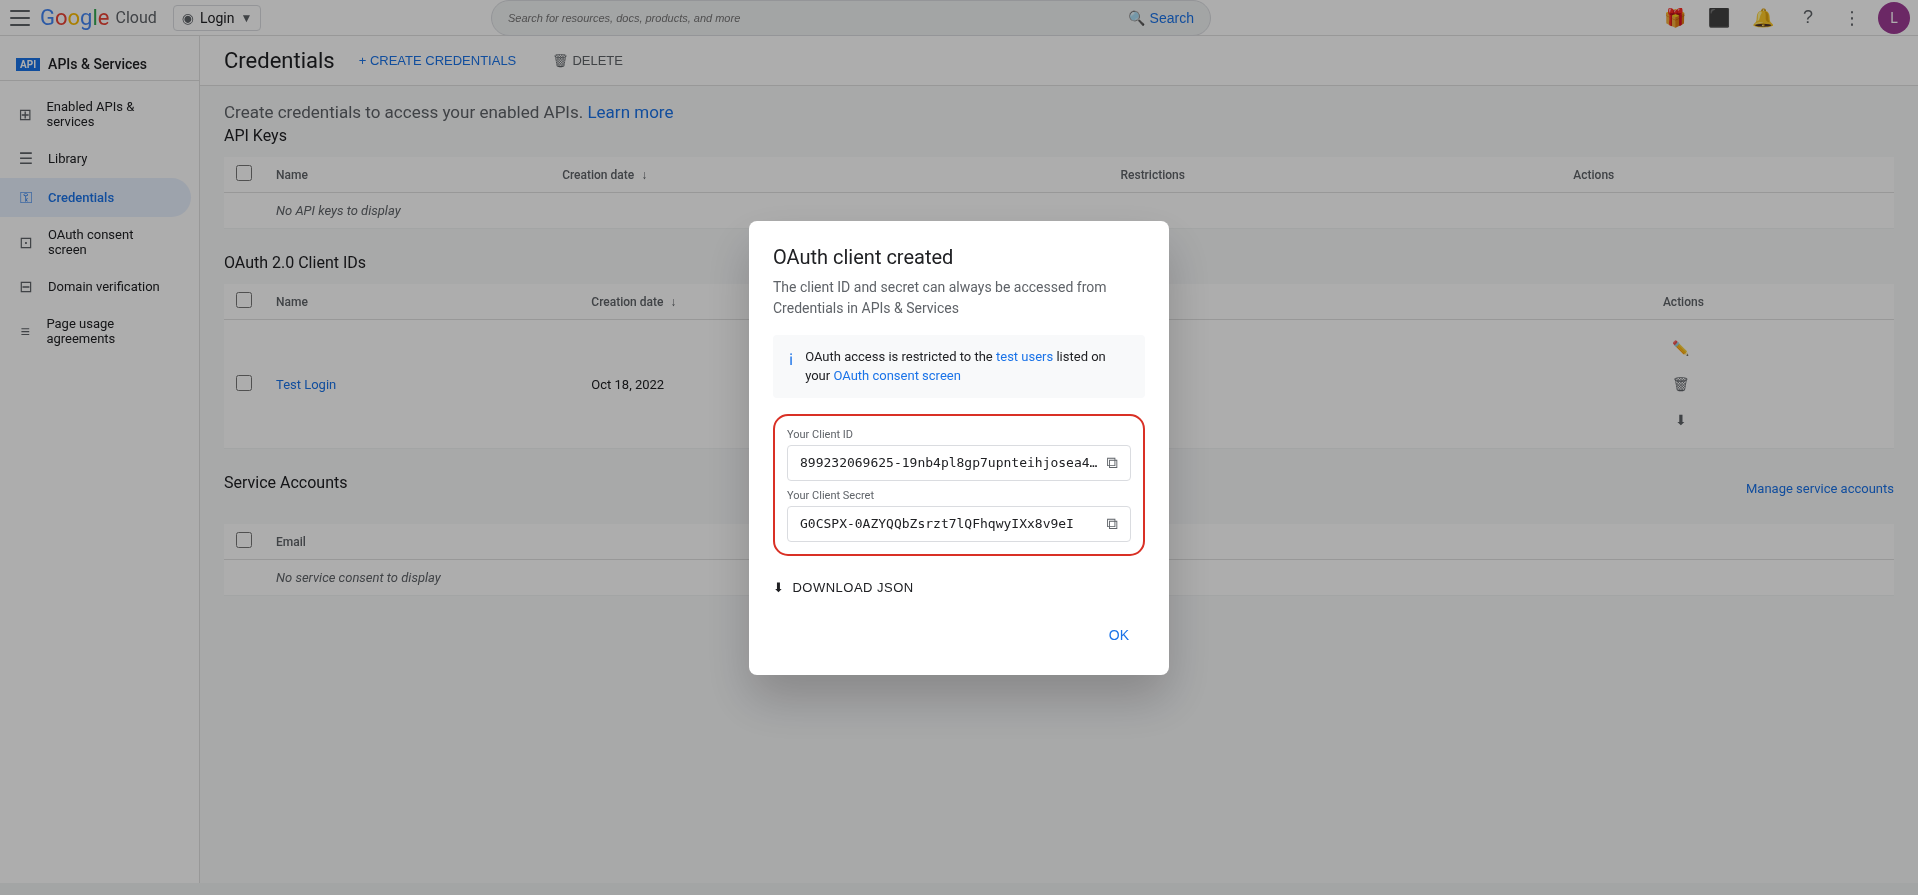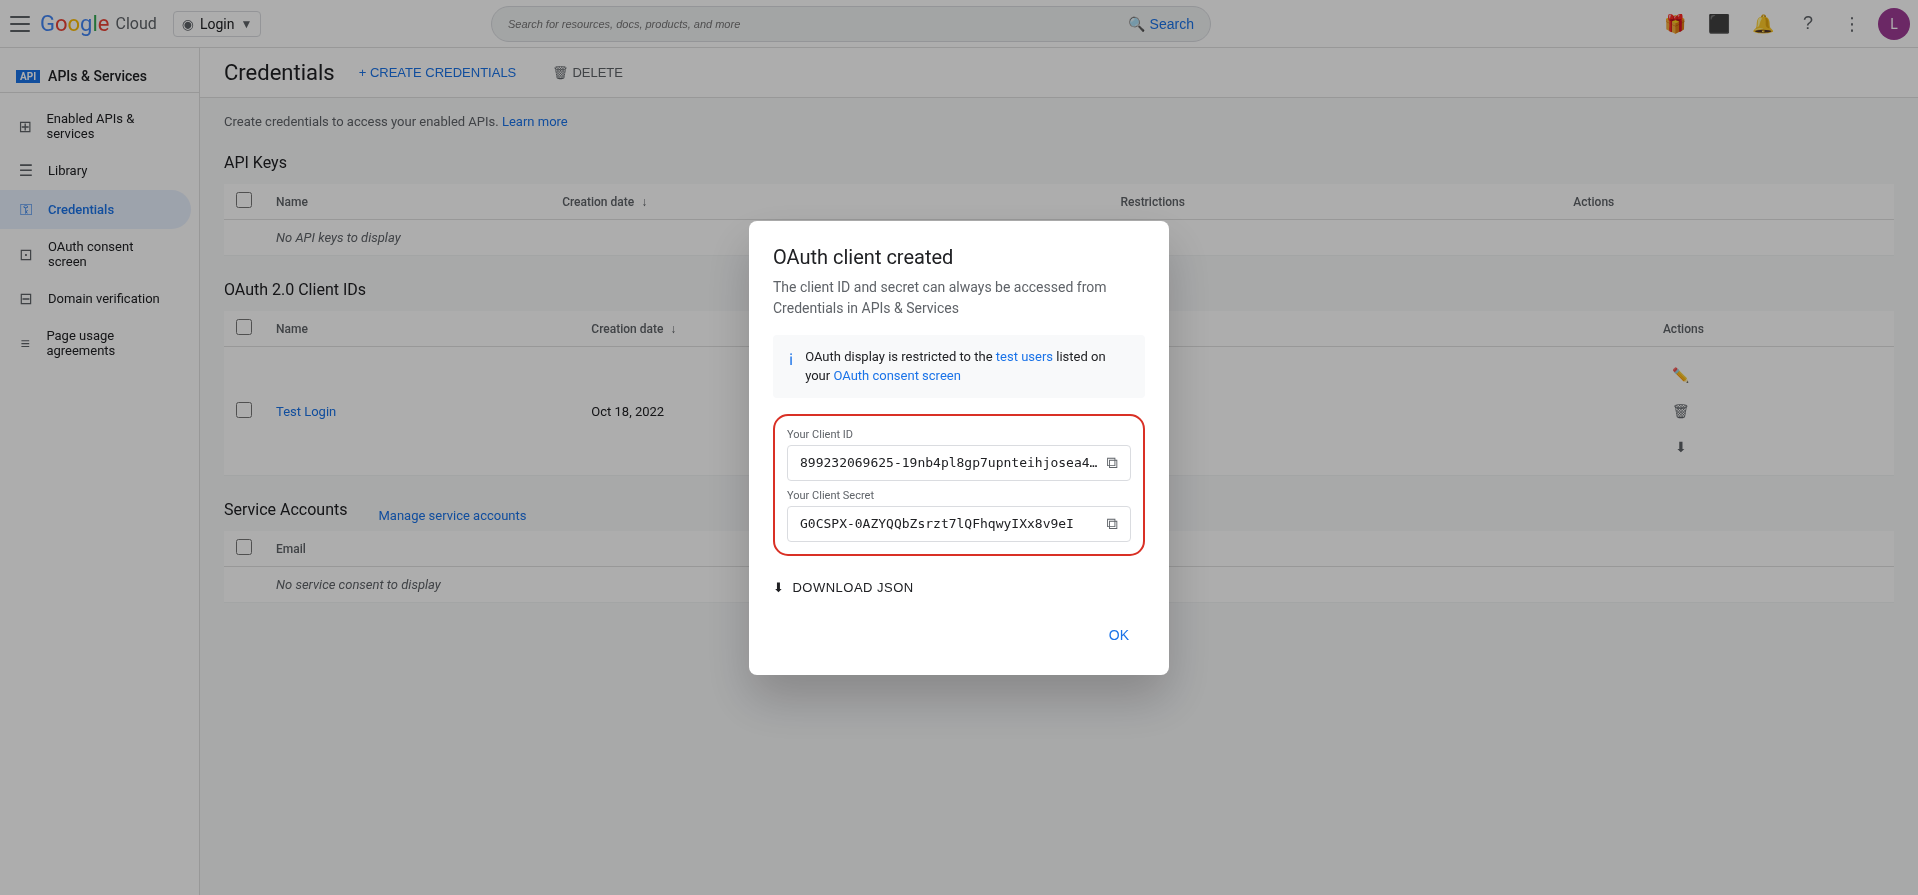--- a/index.html
+++ b/index.html
@@ -1,20 +1,20 @@
 <!DOCTYPE html>
 <html><head>
   <meta charset="utf-8">
   <style>
     * { box-sizing: border-box; margin: 0; padding: 0; }
     body { font-family: 'Google Sans', Roboto, Arial, sans-serif; font-size: 14px; background: #f1f3f4; color: #202124; }
 
     
     .topbar {
-      display: flex; align-items: center; height: 48px;
+      display: flex; align-items: center; height: 36px;
       background: #fff; border-bottom: 1px solid #e0e0e0;
       padding: 0 8px; gap: 12px; position: relative; z-index: 10;
     }
     .topbar-left { display: flex; align-items: center; gap: 8px; flex: 0 0 auto; }
     .hamburger-icon { width: 24px; height: 24px; cursor: pointer; display: flex; flex-direction: column; justify-content: center; gap: 5px; padding: 2px; }
     .hamburger-icon span { display: block; height: 2px; background: #5f6368; border-radius: 1px; }
     .google-cloud-logo { display: flex; align-items: center; gap: 6px; }
     .g-blue { color: #4285f4; }
     .g-red { color: #ea4335; }
     .g-yellow { color: #fbbc04; }
@@ -100,38 +100,38 @@
       color: #1a73e8; font-size: 13px; font-weight: 500;
       cursor: pointer; border: none; background: transparent; padding: 4px 8px;
     }
     .btn-delete {
       display: flex; align-items: center; gap: 4px;
       color: #5f6368; font-size: 13px; cursor: pointer;
       border: none; background: transparent; padding: 4px 8px;
     }
 
     .content-body { padding: 16px 24px; }
-    .info-text { font-size: 13px; color: #5f6368; margin-bottom: 24px; }
+    .info-text { font-size: 17px; color: #5f6368; margin-bottom: 4px; }
     .info-text a { color: #1a73e8; text-decoration: none; }
 
     
     .section-title { font-size: 16px; font-weight: 400; color: #202124; margin-bottom: 12px; }
     .data-table { width: 100%; border-collapse: collapse; background: #fff; margin-bottom: 24px; }
     .data-table th {
       text-align: left; font-size: 12px; font-weight: 500; color: #5f6368;
       padding: 8px 12px; border-bottom: 1px solid #e0e0e0;
     }
     .data-table td { padding: 10px 12px; font-size: 13px; border-bottom: 1px solid #f1f3f4; }
     .empty-row td { color: #5f6368; font-style: italic; }
     .checkbox-cell { width: 40px; }
     .sort-icon { display: inline-block; margin-left: 4px; }
     .table-link { color: #1a73e8; text-decoration: none; cursor: pointer; }
     .manage-link { color: #1a73e8; text-decoration: none; cursor: pointer; font-size: 13px; }
 
-    .section-header { display: flex; align-items: center; margin-bottom: 0; gap: 31px; }
+    .section-header { display: flex; justify-content: space-between; align-items: center; margin-bottom: 20px; gap: 31px; }
 
     
     .modal-overlay {
       position: fixed; top: 0; left: 0; right: 0; bottom: 0;
       background: rgba(0,0,0,0.32); z-index: 100;
       display: flex; align-items: center; justify-content: center;
     }
     .modal {
       background: #fff; border-radius: 8px;
       width: 420px; padding: 24px;
@@ -352,21 +352,21 @@
 </div>
 
 <div class="modal-overlay">
   <div class="modal">
     <div class="modal-title">OAuth client created</div>
     <p class="modal-desc">The client ID and secret can always be accessed from Credentials in APIs &amp; Services</p>
 
     <div class="modal-info-box">
       <span class="modal-info-icon">ℹ</span>
       <span class="modal-info-text">
-        <span>OAuth display is restricted to the</span>
+        <span>OAuth access is restricted to the</span>
         <a>test users</a>
         <span>listed on your</span>
         <a>OAuth consent screen</a>
       </span>
     </div>
 
     <div class="cred-fields">
       <div class="field-group">
         <span class="field-label">Your Client ID</span>
         <div class="field-row">

